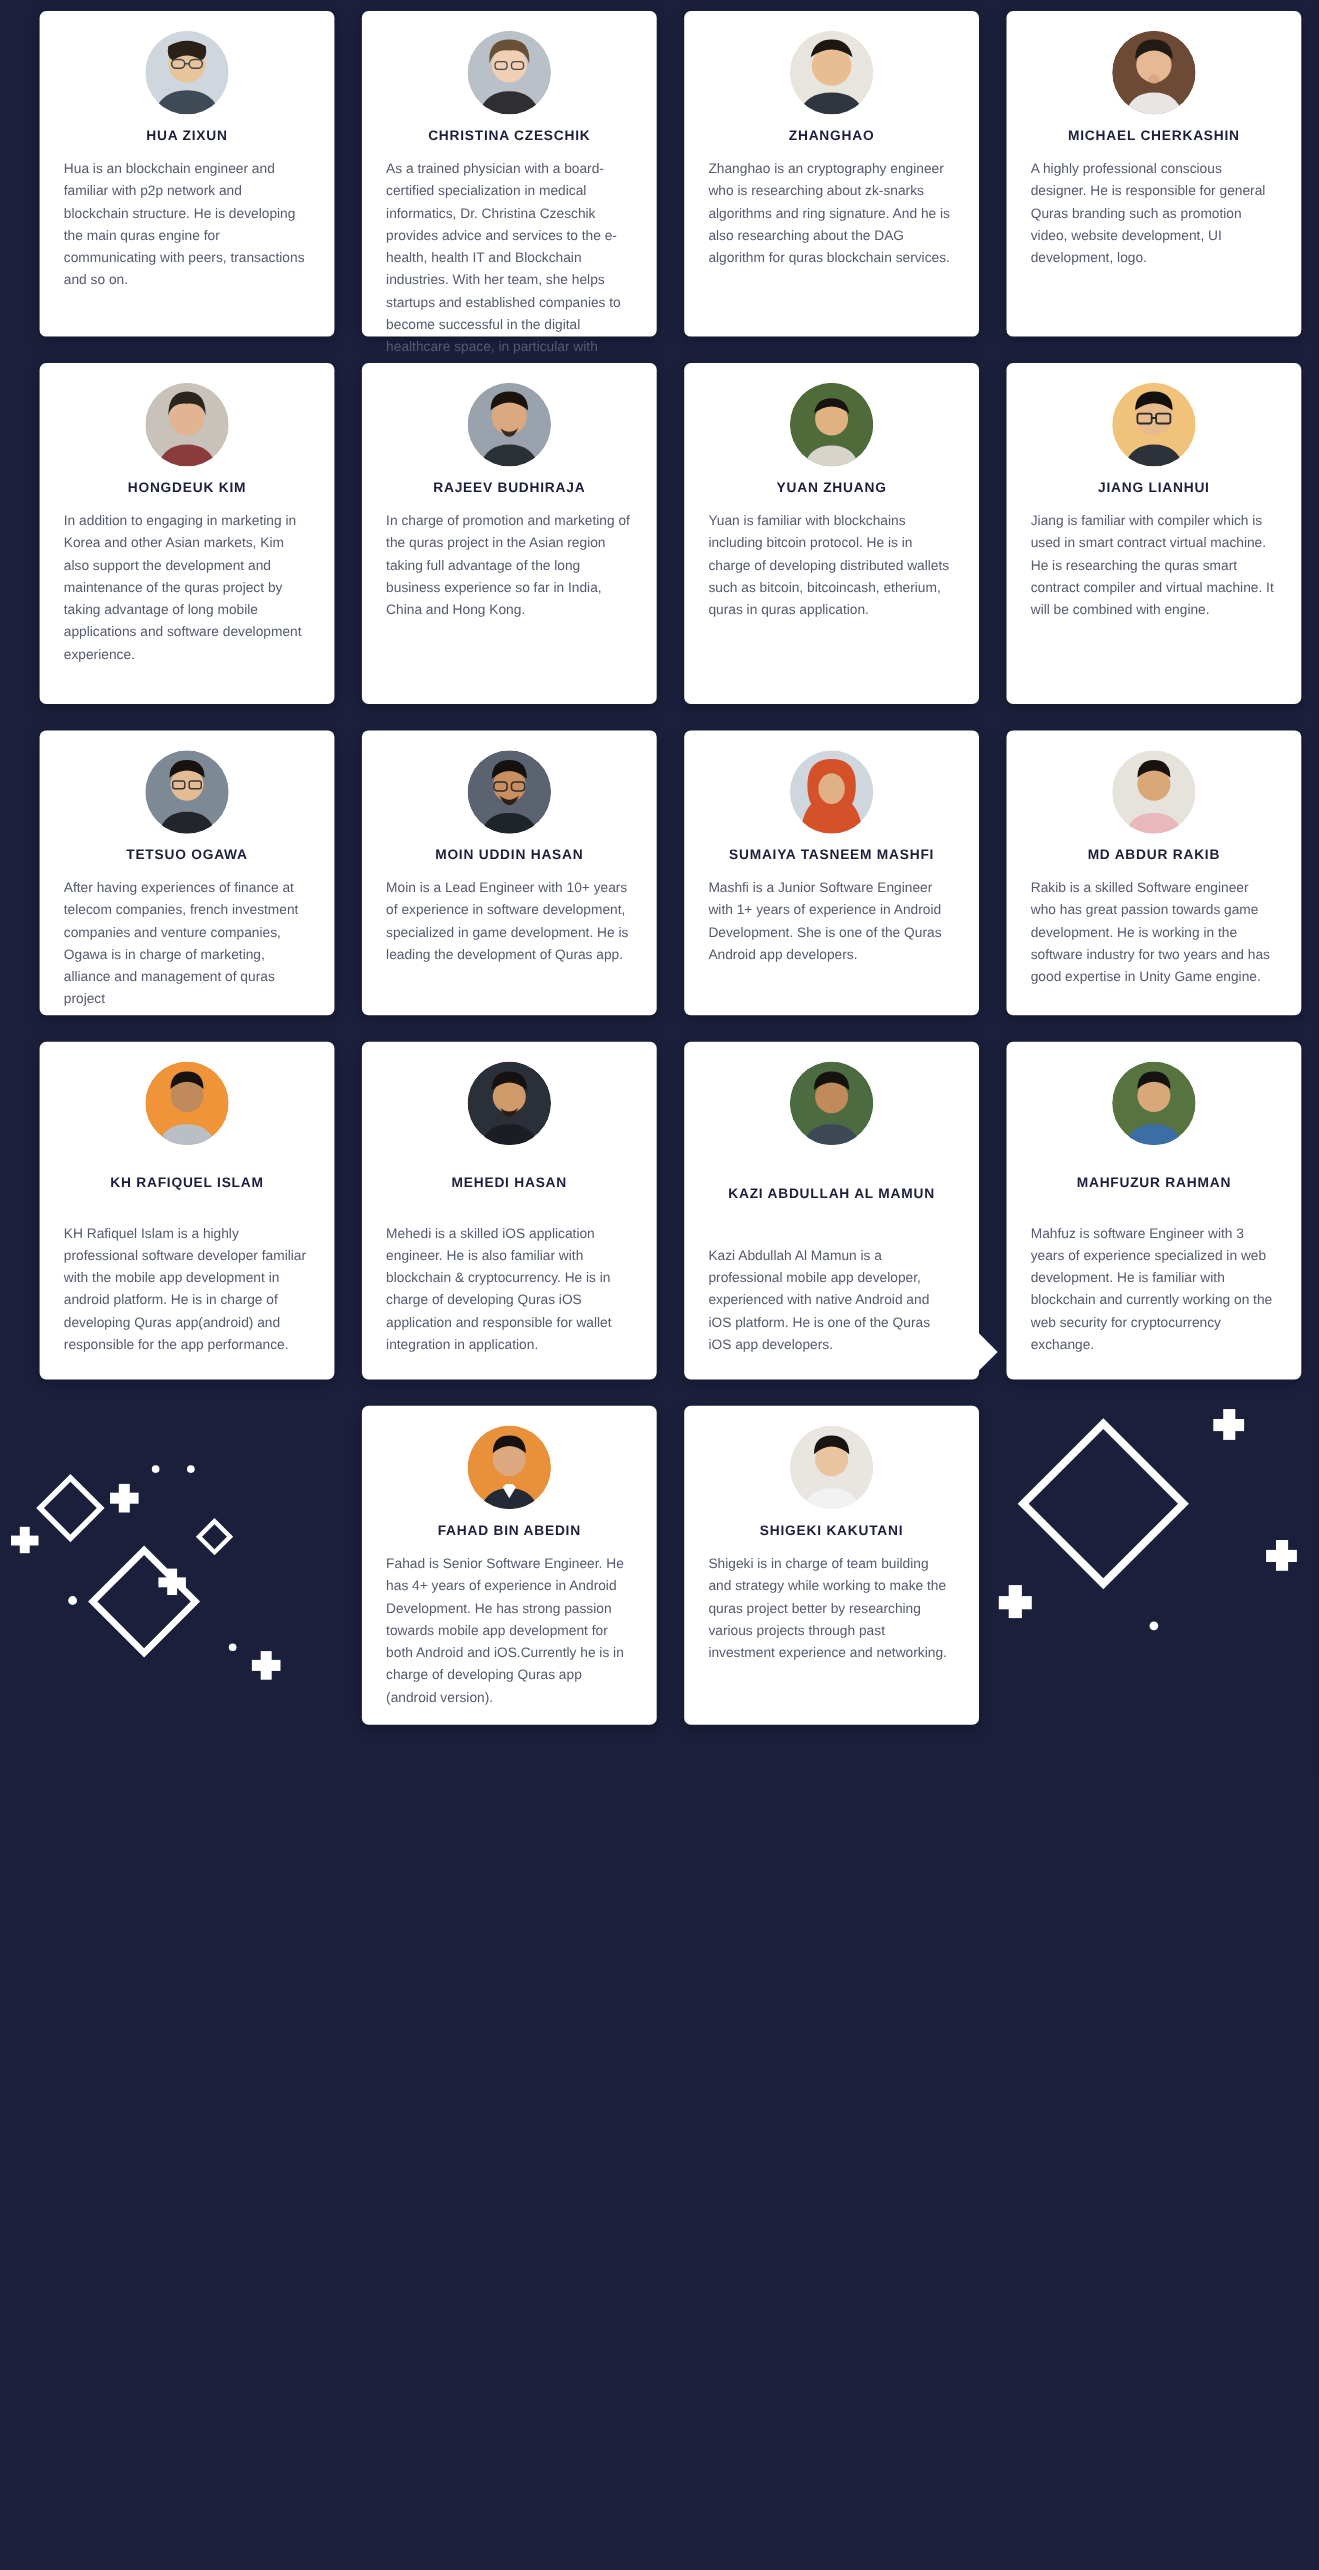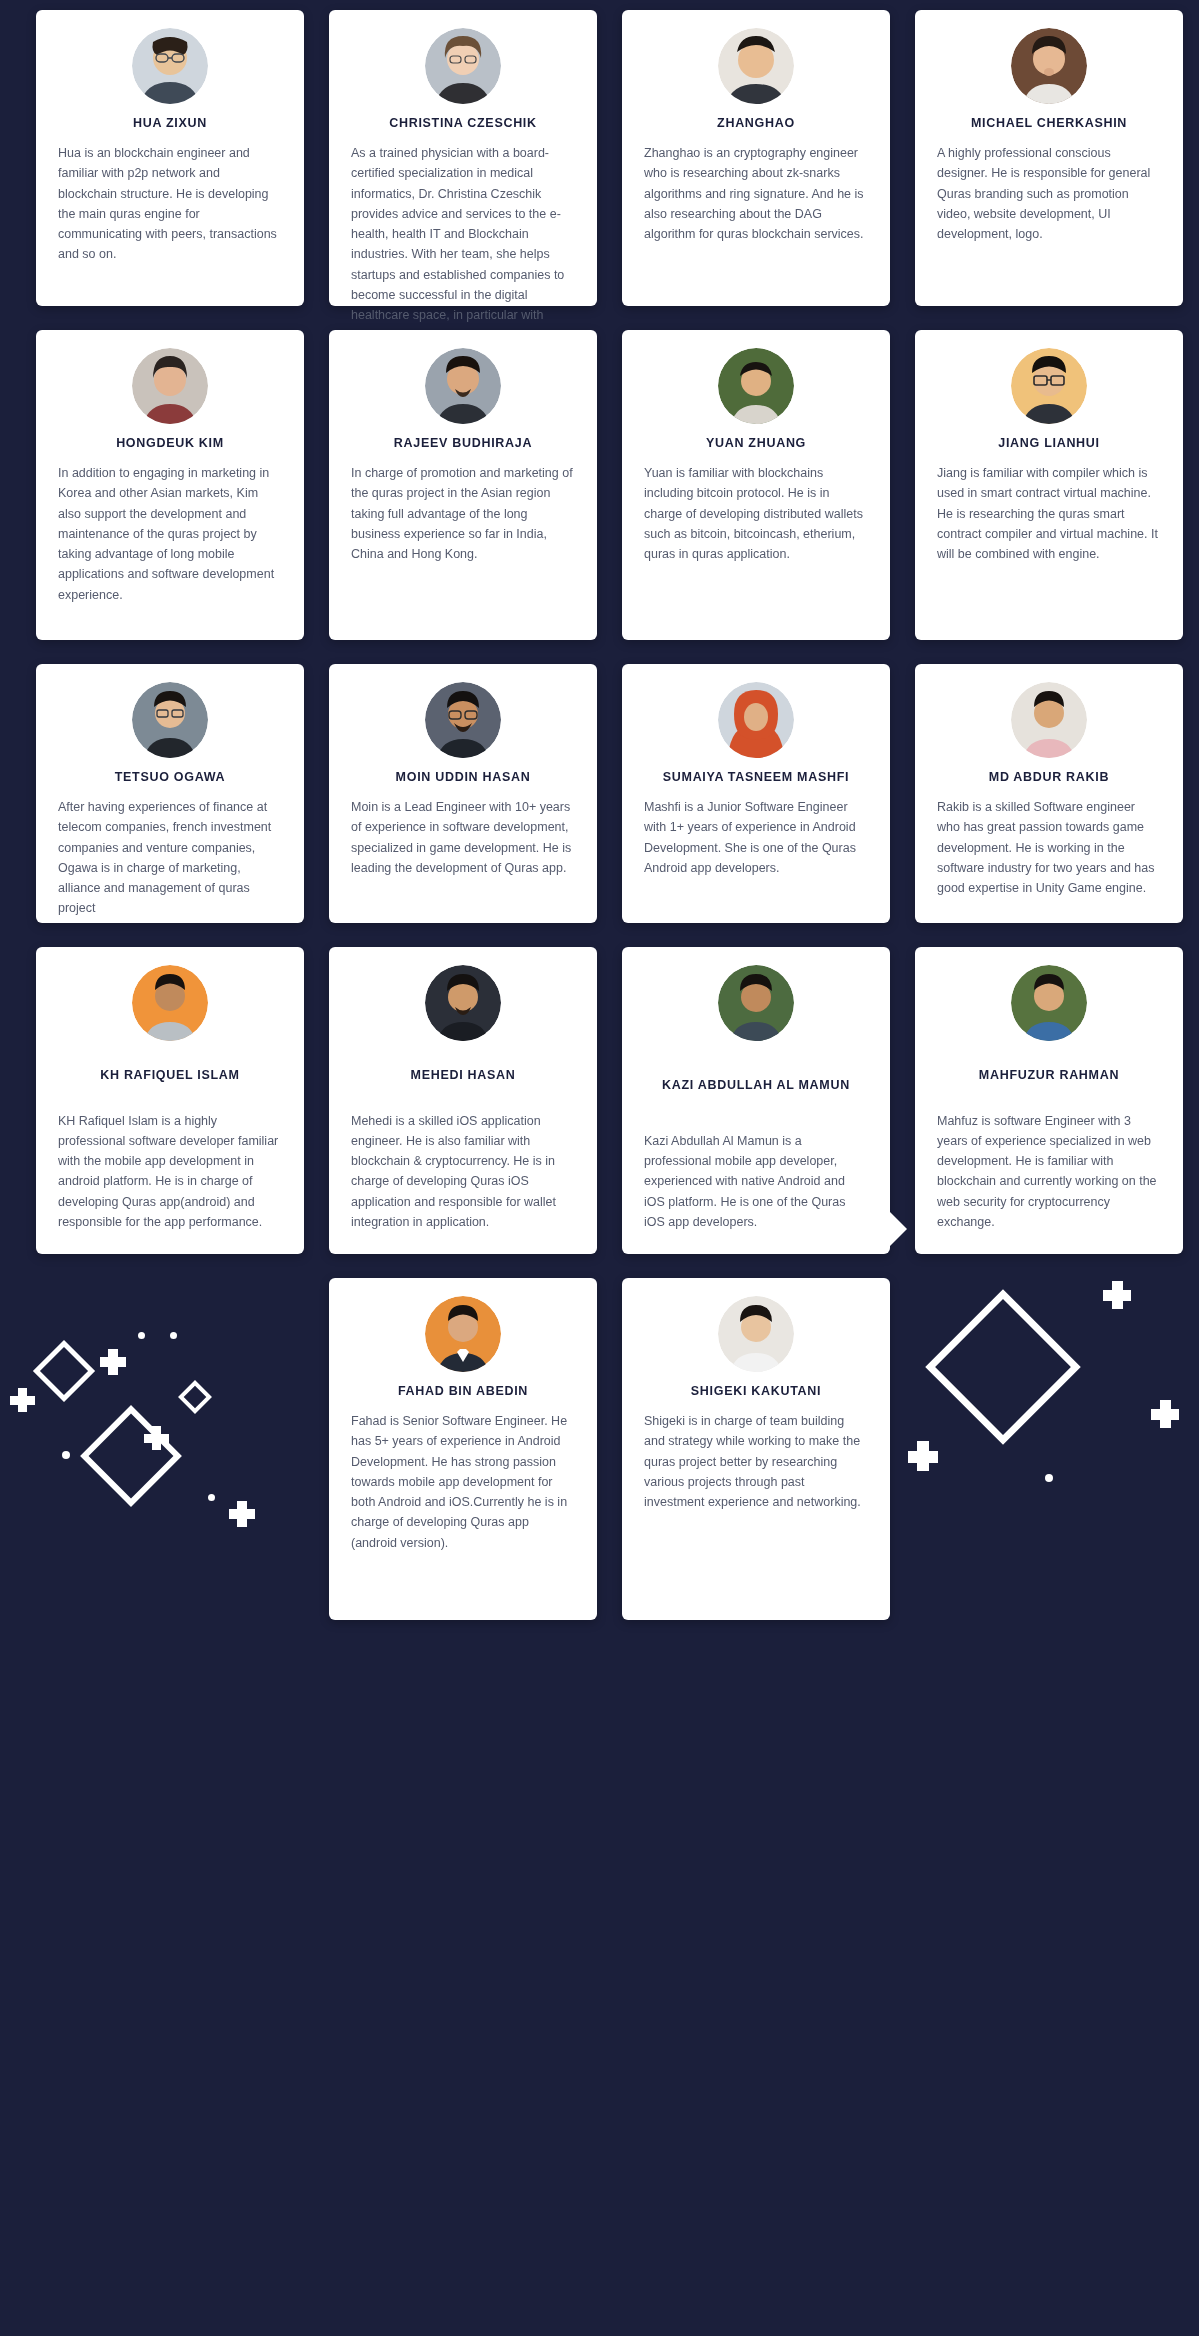--- a/index.html
+++ b/index.html
@@ -56,21 +56,21 @@
     padding: 18px 22px 22px 22px;
     box-shadow: 0 3px 10px rgba(0,0,0,0.25);
     display: flex;
     flex-direction: column;
     align-items: center;
   }
   .row-1 .card { height: 296px; }
   .row-2 .card { height: 310px; align-items: center; }
   .row-3 .card { height: 259px; }
   .row-4 .card { height: 307px; justify-content: space-between; }
-  .row-5 .card { height: 342px; }
+  .row-5 .card { height: 290px; }
 
   .avatar {
     width: 76px; height: 76px;
     border-radius: 50%;
     overflow: hidden;
     flex: none;
     margin-bottom: 12px;
     position: relative;
   }
   .avatar svg { display: block; width: 76px; height: 76px; }
@@ -372,21 +372,21 @@
       <div class="avatar">
         <svg viewBox="0 0 76 76">
             <circle cx="38" cy="38" r="38" fill="#e8903a"></circle>
             <circle cx="38" cy="31" r="15" fill="#dba87f"></circle>
             <path d="M23 25 q15 -13 30 0 q0 -16 -15 -16 q-15 0 -15 16z" fill="#17120f"></path>
             <path d="M12 76 q5 -19 26 -19 q21 0 26 19z" fill="#232a36"></path>
             <path d="M32 56 l6 10 l6 -10 l-3 -3 h-6z" fill="#ffffff"></path>
           </svg>
       </div>
       <div class="member-name">FAHAD BIN ABEDIN</div>
-      <div class="member-bio">Fahad is Senior Software Engineer. He has 5+ years of experience in Android Development. He has strong passion towards mobile app development for both Android and iOS.Currently he is in charge of developing Quras app (android version).</div>
+      <div class="member-bio">Fahad is Senior Software Engineer. He has 4+ years of experience in Android Development. He has strong passion towards mobile app development for both Android and iOS.Currently he is in charge of developing Quras app (android version).</div>
     </div>
     <div class="card">
       <div class="avatar">
         <svg viewBox="0 0 76 76">
             <circle cx="38" cy="38" r="38" fill="#e9e6e1"></circle>
             <circle cx="38" cy="31" r="15" fill="#e8c49f"></circle>
             <path d="M22 26 q16 -14 32 0 q0 -17 -16 -17 q-16 0 -16 17z" fill="#191411"></path>
             <path d="M12 76 q5 -19 26 -19 q21 0 26 19z" fill="#f2f2f2"></path>
           </svg>
       </div>

